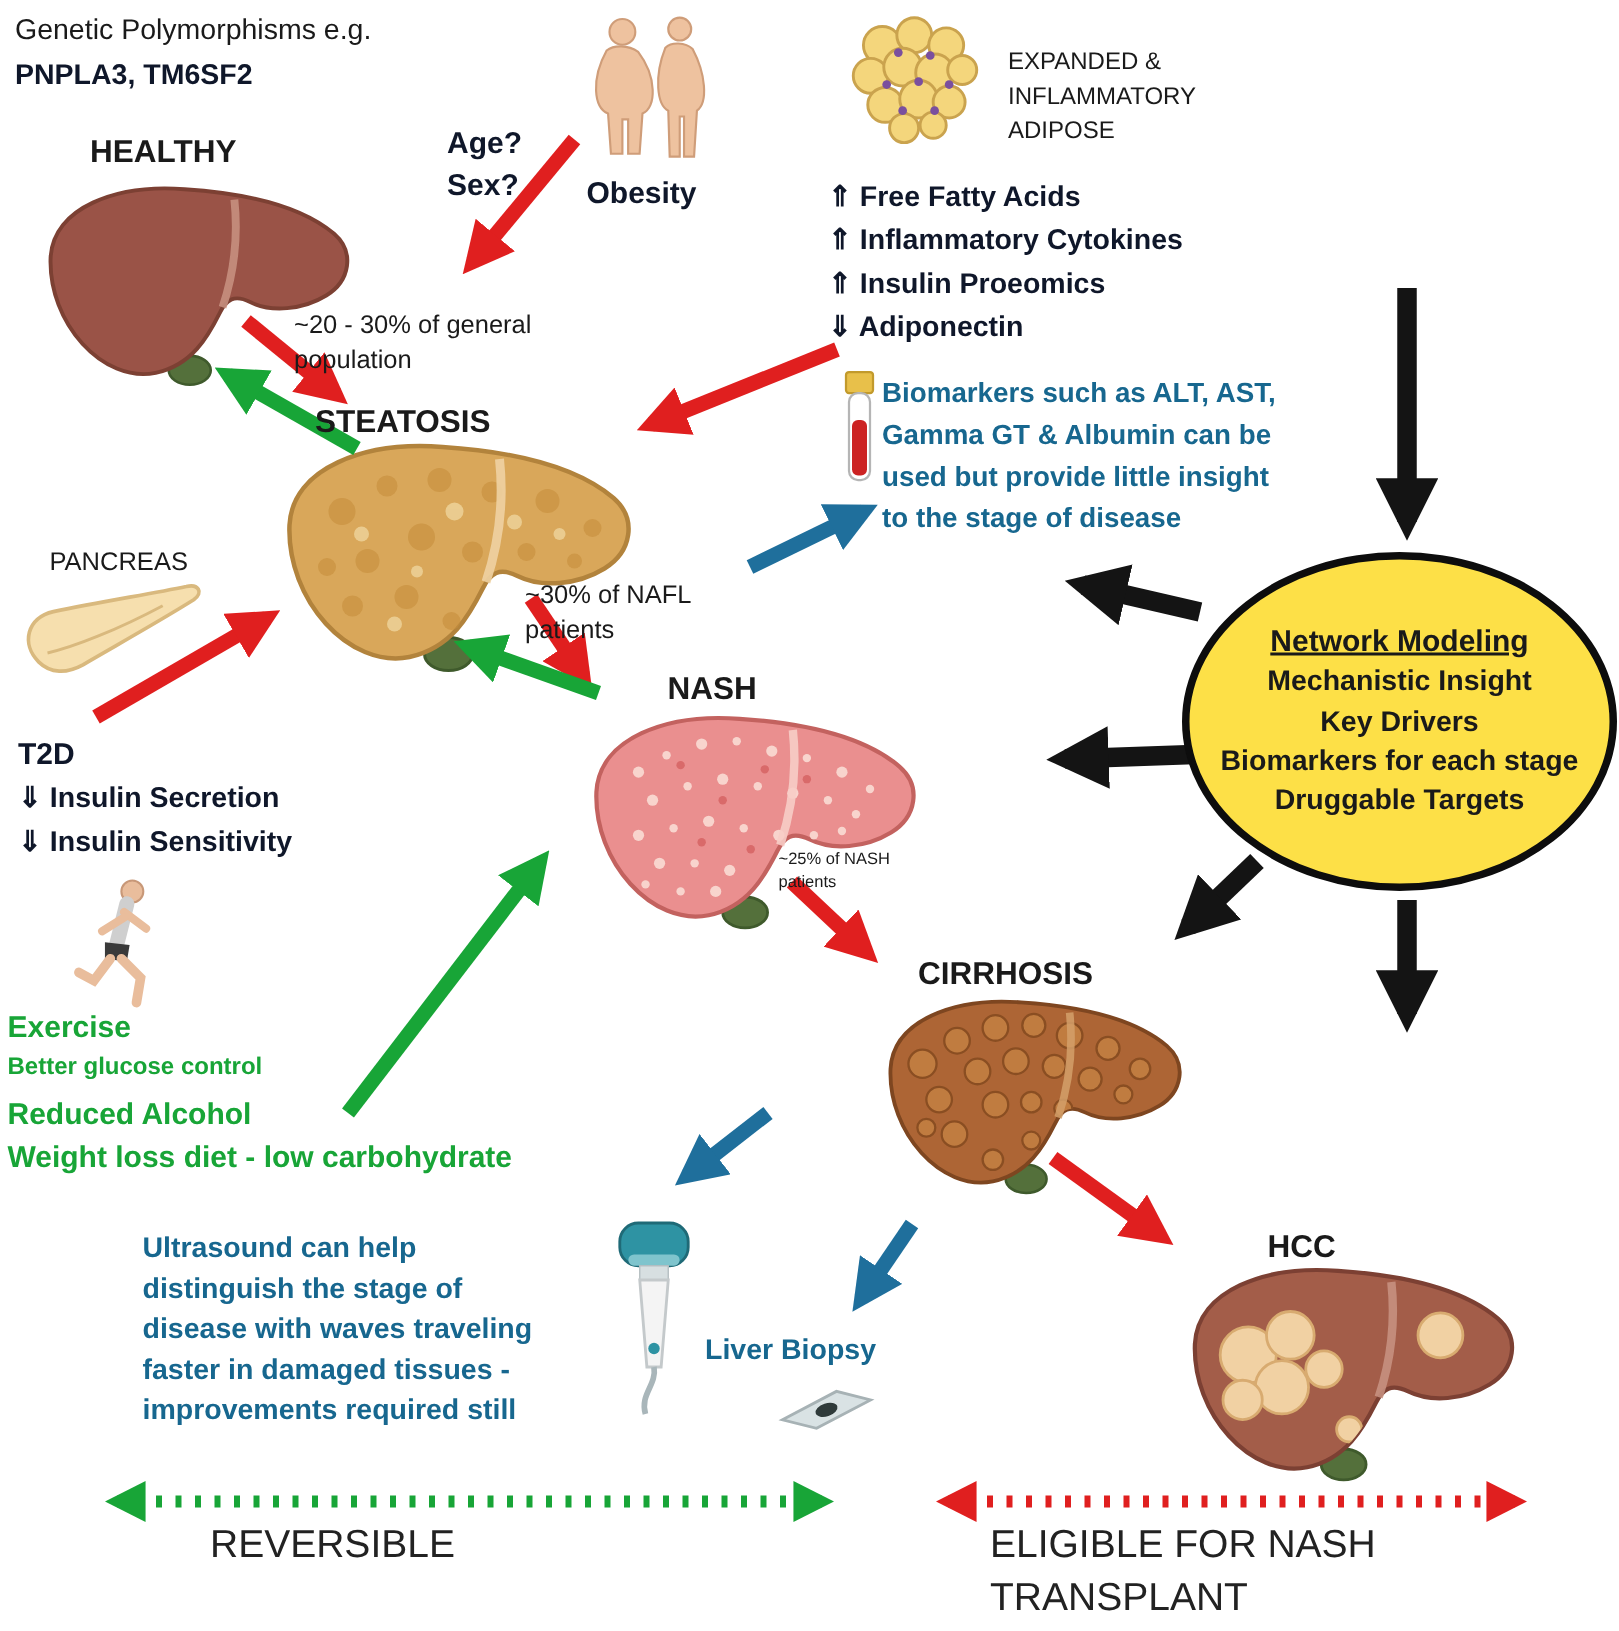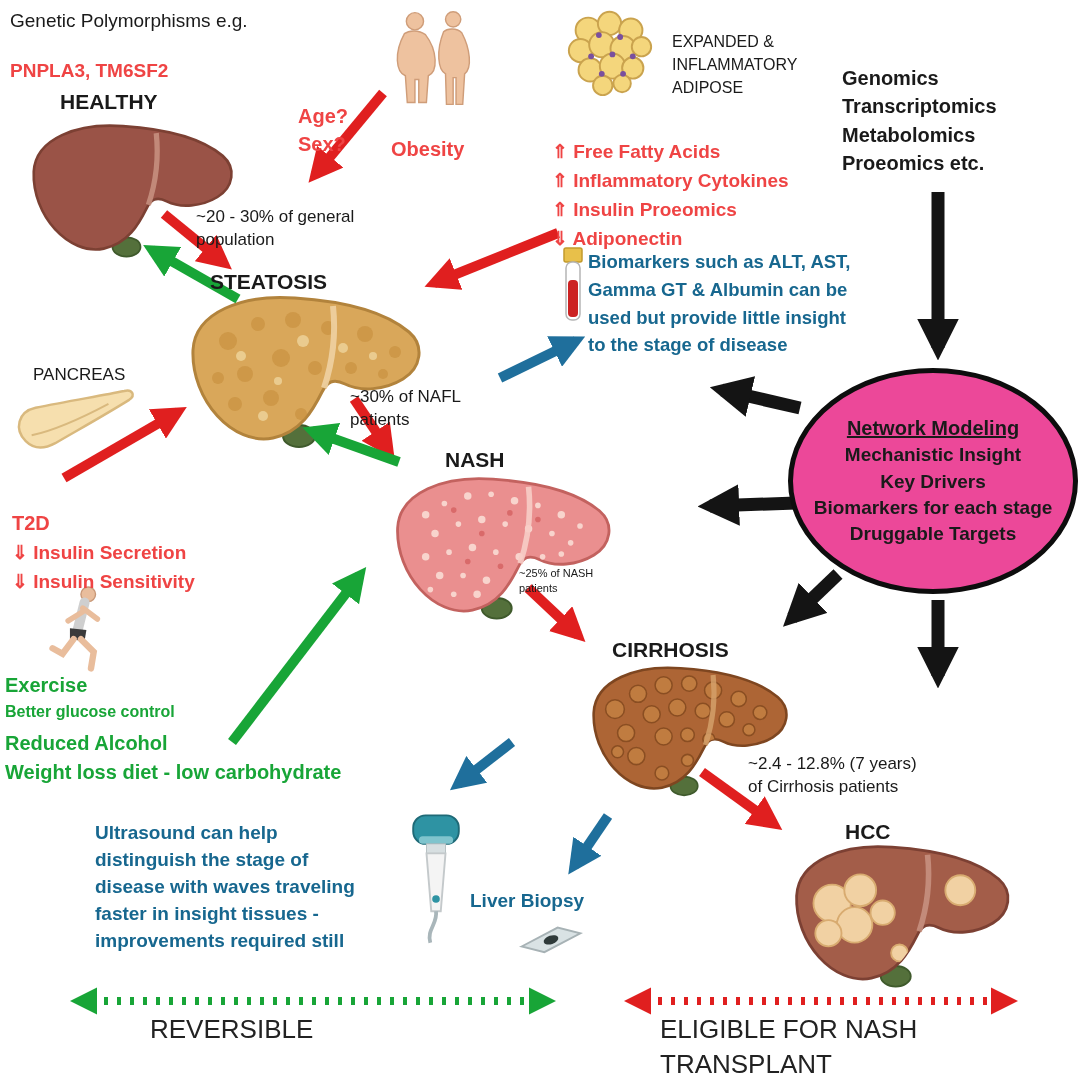--- a/index.html
+++ b/index.html
@@ -1,27 +1,27 @@
 <!DOCTYPE html>
 <html><head>
 <meta charset="utf-8">
 <style>
   html,body{margin:0;padding:0;background:#fff;}
   #canvas{position:relative;width:1079px;height:1087px;background:#fff;overflow:hidden;
           font-family:"Liberation Sans",sans-serif;color:#1a1a1a;}
   .txt{position:absolute;white-space:pre-line;line-height:1.35;}
   .bold{font-weight:700;}
   .center{text-align:left;}
-  .red{color:#ef4444;margin-top:20px;}
+  .red{color:#0f172a;}
   .green{color:#18a537;}
   .blue{color:#17678f;}
   .ill{position:absolute;}
   #arrows{position:absolute;left:0;top:0;pointer-events:none;}
   #network-ellipse{position:absolute;left:788px;top:368px;width:290px;height:226px;
-     border:5px solid #0d0d0d;border-radius:50%;background:#ec4899;display:flex;
+     border:5px solid #0d0d0d;border-radius:50%;background:#fde047;display:flex;
      flex-direction:column;align-items:center;justify-content:center;text-align:center;
      line-height:1.38;box-sizing:border-box;padding:0 14px;}
   #network-ellipse .nt{font-weight:700;font-size:20px;text-decoration:underline;}
   #network-ellipse .ni{font-weight:700;font-size:19px;}
 </style>
 </head>
 <body>
 
 <div id="canvas">
 
@@ -305,24 +305,20 @@
 
   <div class="txt center" style="left:672px;top:30px;width:175px;font-size:16px;line-height:1.45">EXPANDED &amp;
 INFLAMMATORY
 ADIPOSE</div>
 
   <div class="txt bold red" style="left:552px;top:118px;font-size:19px;line-height:1.5">⇑ Free Fatty Acids</div>
   <div class="txt bold red" style="left:552px;top:147px;font-size:19px;line-height:1.5">⇑ Inflammatory Cytokines</div>
   <div class="txt bold red" style="left:552px;top:176px;font-size:19px;line-height:1.5">⇑ Insulin Proeomics</div>
   <div class="txt bold red" style="left:552px;top:205px;font-size:19px;line-height:1.5">⇓ Adiponectin</div>
 
-  <div class="txt bold center" style="left:842px;top:64px;width:192px;font-size:20px;line-height:1.42">Genomics
-Transcriptomics
-Metabolomics
-Proeomics etc.</div>
 
   <div class="txt center" style="left:196px;top:206px;width:196px;font-size:17px">~20 - 30%  of general
 population</div>
 
   <div class="txt bold center" style="left:210px;top:268px;width:190px;font-size:21px">STEATOSIS</div>
 
   <div class="txt bold blue center" style="left:588px;top:248px;width:278px;font-size:18.5px;line-height:1.5">Biomarkers such as ALT, AST,
 Gamma GT &amp; Albumin can be
 used but provide little insight
 to the stage of disease</div>
@@ -341,30 +337,28 @@
   <div class="txt center" style="left:519px;top:566px;width:150px;font-size:11px">~25% of NASH
 patients</div>
 
   <div class="txt bold green center" style="left:5px;top:672px;width:345px;font-size:20px">Exercise</div>
 
   <div class="txt bold center" style="left:612px;top:636px;width:170px;font-size:21px">CIRRHOSIS</div>
   <div class="txt bold green center" style="left:5px;top:701px;width:345px;font-size:16px">Better glucose control</div>
   <div class="txt bold green center" style="left:5px;top:730px;width:345px;font-size:20px">Reduced Alcohol</div>
   <div class="txt bold green center" style="left:5px;top:759px;width:345px;font-size:20px">Weight loss diet - low carbohydrate</div>
 
-  <div class="txt center" style="left:748px;top:753px;width:235px;font-size:17px">~2.4 - 12.8%  (7 years)
-of Cirrhosis patients</div>
 
   <div class="txt bold blue center" style="left:95px;top:820px;width:318px;font-size:19px;line-height:1.42">Ultrasound can help
 distinguish the stage of
 disease with waves traveling
-faster in insight tissues -
+faster in damaged tissues -
 improvements required still</div>
 
   <div class="txt bold blue center" style="left:470px;top:888px;width:180px;font-size:19px">Liver Biopsy</div>
 
   <div class="txt bold center" style="left:845px;top:818px;width:100px;font-size:21px">HCC</div>
 
-  <div class="txt center" style="left:150px;top:1012px;width:290px;font-size:26px;color:#222">REVERSIBLE</div>
+  <div class="txt center" style="left:140px;top:1012px;width:290px;font-size:26px;color:#222">REVERSIBLE</div>
   <div class="txt center" style="left:660px;top:1012px;width:360px;font-size:26px;color:#222;line-height:1.35">ELIGIBLE FOR NASH
 TRANSPLANT</div>
 
 </div>
 
 </body></html>

